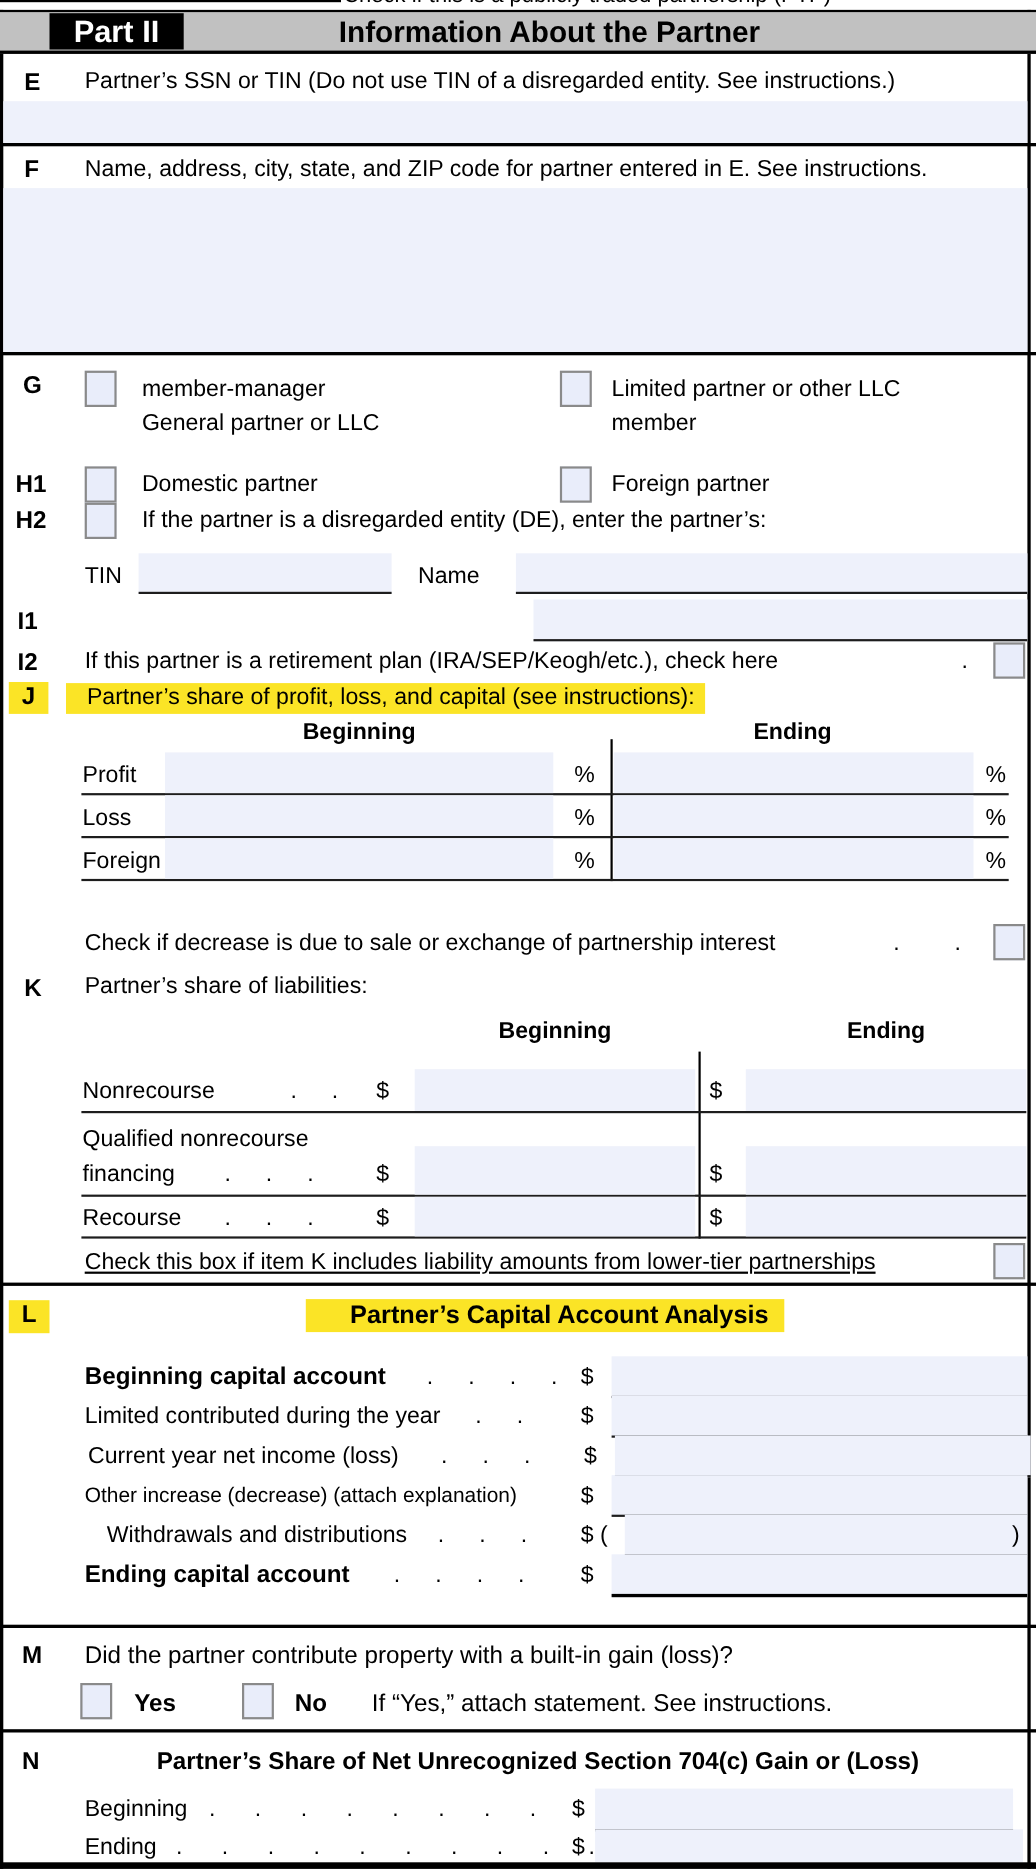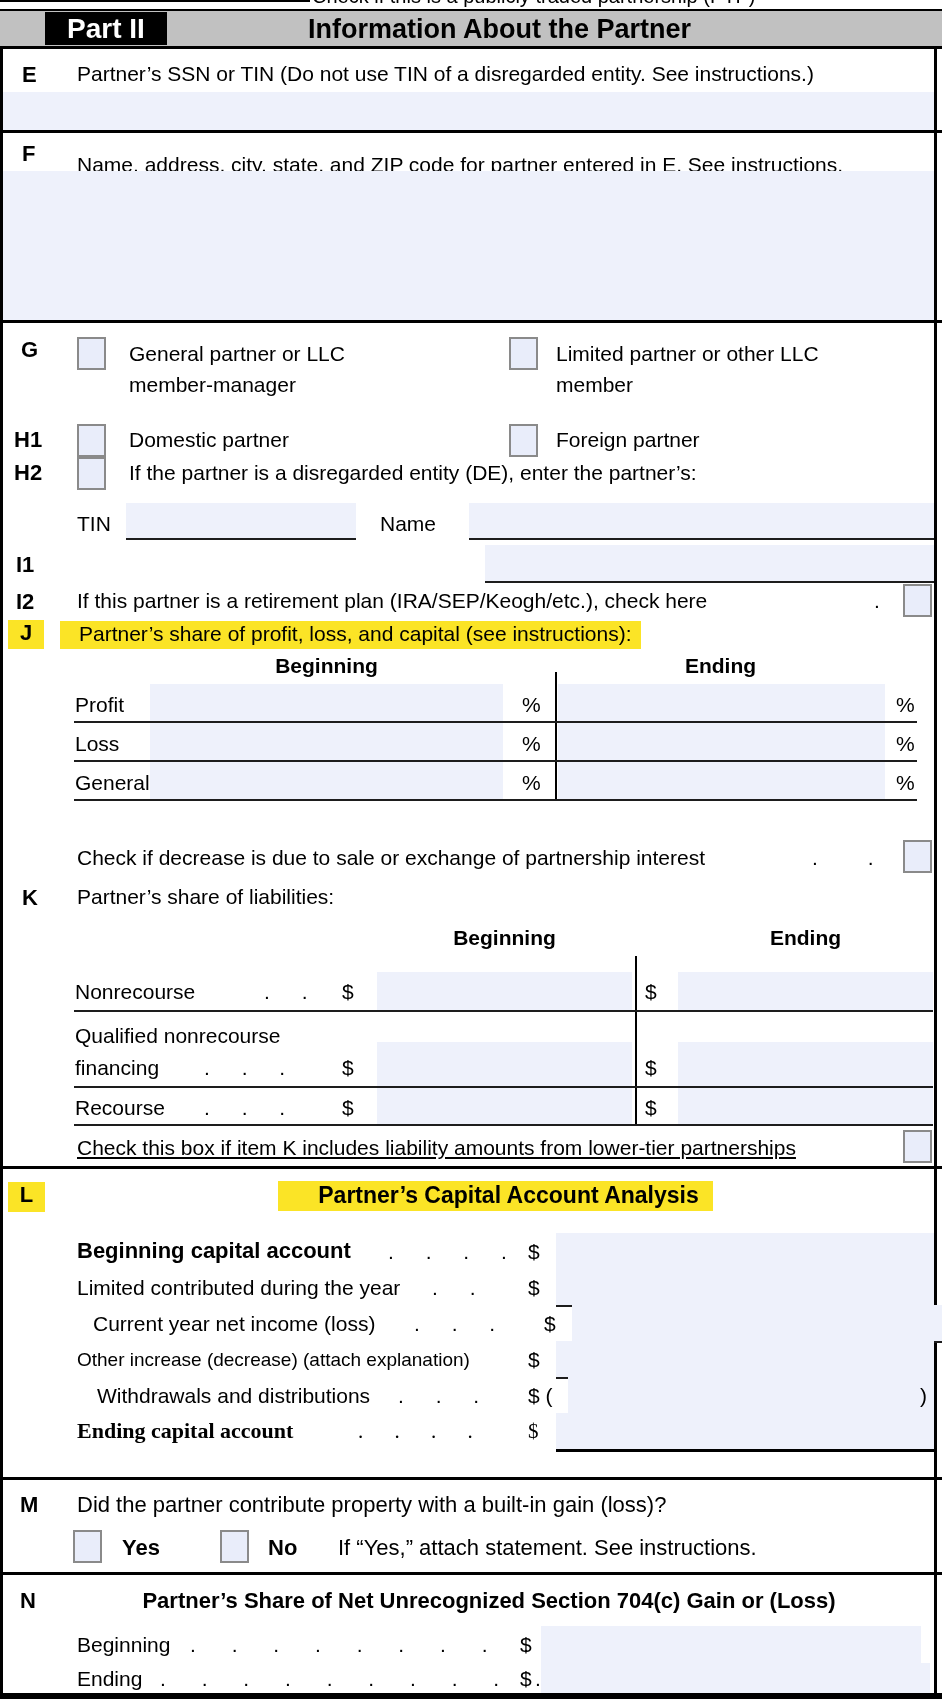--- a/index.html
+++ b/index.html
@@ -40,29 +40,29 @@
     <div class="abs" style="left:45px;top:1px;height:33px;background:#000;color:#fff;padding:0 22px;display:flex;align-items:center;font-weight:bold;font-size:28px;">Part II</div>
     <div class="abs b" style="left:308px;top:3px;font-size:27px;">Information About the Partner</div>
   </div>
 
   <span class="abs ltr" style="left:22px;top:62px;">E</span>
   <span class="abs" style="left:77px;top:62px;">Partner’s SSN or TIN (Do not use TIN of a disregarded entity. See instructions.)</span>
   <div class="abs fill" style="left:3px;top:92px;width:931px;height:38px;"></div>
   <div class="abs divider" style="top:130px;"></div>
 
   <span class="abs ltr" style="left:22px;top:141px;">F</span>
-  <span class="abs" style="left:77px;top:153px;">Name, address, city, state, and ZIP code for partner entered in E. See instructions.</span>
+  <span class="abs" style="left:77px;top:142px;">Name, address, city, state, and ZIP code for partner entered in E. See instructions.</span>
   <div class="abs fill" style="left:3px;top:171px;width:931px;height:149px;"></div>
   <div class="abs divider" style="top:320px;"></div>
 
   <span class="abs ltr" style="left:21px;top:337px;">G</span>
   <div class="abs cb" style="left:77px;top:337px;"></div>
   <div class="abs" style="left:129px;top:338px;line-height:31px;">
+    <div>member-manager</div>
     <div>General partner or LLC</div>
-    <div>member-manager</div>
   </div>
   <div class="abs cb" style="left:509px;top:337px;"></div>
   <div class="abs" style="left:556px;top:338px;line-height:31px;">
     <div>Limited partner or other LLC</div>
     <div>member</div>
   </div>
 
   <span class="abs ltr" style="left:14px;top:427px;">H1</span>
   <div class="abs cb" style="left:77px;top:424px;"></div>
   <span class="abs" style="left:129px;top:428px;">Domestic partner</span>
@@ -103,21 +103,21 @@
 
     <div class="abs ul" style="left:0;top:39px;width:843px;height:37px;text-align:center;">
       <span class="abs row-lbl" style="left:1px;bottom:4px;">Loss</span>
       <div class="abs fill" style="left:76px;top:0;width:353px;height:37px;"></div>
       <span class="abs" style="left:448px;bottom:4px;">%</span>
       <div class="abs fill" style="left:484px;top:0;width:327px;height:37px;"></div>
       <span class="abs" style="left:822px;bottom:4px;">%</span>
     </div>
 
     <div class="abs ul" style="left:0;top:78px;width:843px;height:37px;">
-      <span class="abs row-lbl" style="left:1px;bottom:4px;">General</span>
+      <span class="abs row-lbl" style="left:1px;bottom:4px;">Foreign</span>
       <div class="abs fill" style="left:76px;top:0;width:353px;height:37px;"></div>
       <span class="abs" style="left:448px;bottom:4px;">%</span>
       <div class="abs fill" style="left:484px;top:0;width:327px;height:37px;"></div>
       <span class="abs" style="left:822px;bottom:4px;">%</span>
     </div>
   </div>
 
   <span class="abs" style="left:77px;top:846px;">Check if decrease is due to sale or exchange of partnership interest</span>
   <span class="abs dots-wide" style="left:812px;top:846px;">. .</span>
   <div class="abs cb" style="left:903px;top:840px;"></div>
@@ -173,39 +173,39 @@
     <span class="abs dots" style="left:388px;bottom:5px;">. . . .</span>
     <span class="abs" style="left:528px;bottom:5px;">$</span>
     <div class="abs fill ul" style="left:556px;top:0;width:378px;height:36px;"></div>
   </div>
   <div class="abs" style="left:0;top:1269px;width:942px;height:36px;">
     <span class="abs" style="left:77px;bottom:5px;">Limited contributed during the year</span>
     <span class="abs dots" style="left:432px;bottom:5px;">. .</span>
     <span class="abs" style="left:528px;bottom:5px;">$</span>
     <div class="abs fill ul" style="left:556px;top:0;width:378px;height:36px;"></div>
   </div>
-  <div class="abs" style="left:16px;top:1305px;width:882px;height:36px;">
+  <div class="abs" style="left:3px;top:1305px;width:882px;height:36px;">
     <span class="abs" style="left:77px;bottom:5px;">Current year net income (loss)</span>
     <span class="abs dots" style="left:398px;bottom:5px;">. . .</span>
     <span class="abs" style="left:528px;bottom:5px;">$</span>
     <div class="abs fill ul" style="left:556px;top:0;width:378px;height:36px;"></div>
   </div>
   <div class="abs" style="left:0;top:1341px;width:942px;height:36px;">
     <span class="abs small-lbl" style="left:77px;bottom:6px;">Other increase (decrease) (attach explanation)</span>
     <span class="abs" style="left:528px;bottom:5px;">$</span>
     <div class="abs fill ul" style="left:556px;top:0;width:378px;height:36px;"></div>
   </div>
   <div class="abs" style="left:0;top:1377px;width:942px;height:36px;">
     <span class="abs" style="left:77px;bottom:5px;margin-left:20px;">Withdrawals and distributions</span>
     <span class="abs dots" style="left:398px;bottom:5px;">. . .</span>
     <span class="abs" style="left:528px;bottom:5px;">$ (</span>
     <div class="abs fill ul" style="left:568px;top:0;width:366px;height:36px;"></div>
     <span class="abs" style="left:920px;bottom:5px;">)</span>
   </div>
-  <div class="abs" style="left:0;top:1413px;width:942px;height:36px;font-family:Liberation Serif, serif;">
+  <div class="abs" style="left:0;top:1413px;width:942px;height:36px;">
     <span class="abs b" style="left:77px;bottom:5px;font-size:22px;">Ending capital account</span>
     <span class="abs dots" style="left:358px;bottom:5px;">. . . .</span>
     <span class="abs" style="left:528px;bottom:5px;">$</span>
     <div class="abs fill ul3" style="left:556px;top:0;width:378px;height:36px;"></div>
   </div>
 
   <div class="abs divider" style="top:1477px;"></div>
 
   <span class="abs ltr" style="left:20px;top:1492px;">M</span>
   <span class="abs" style="left:77px;top:1492px;font-size:22px;">Did the partner contribute property with a built-in gain (loss)?</span>

